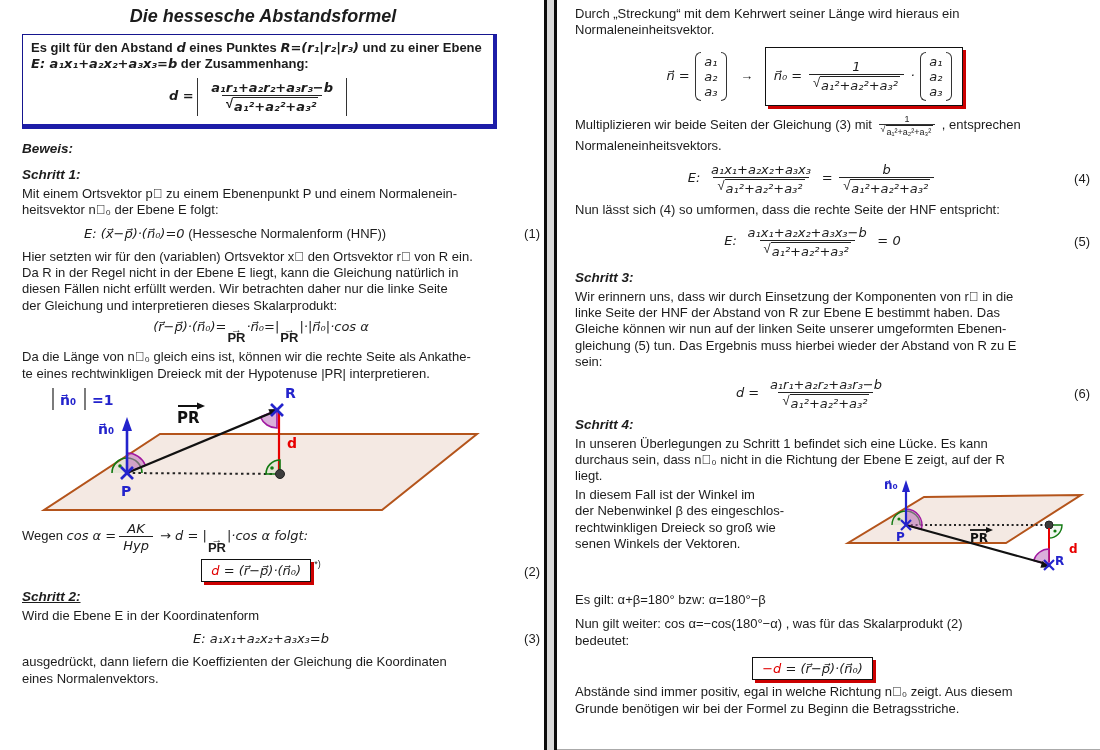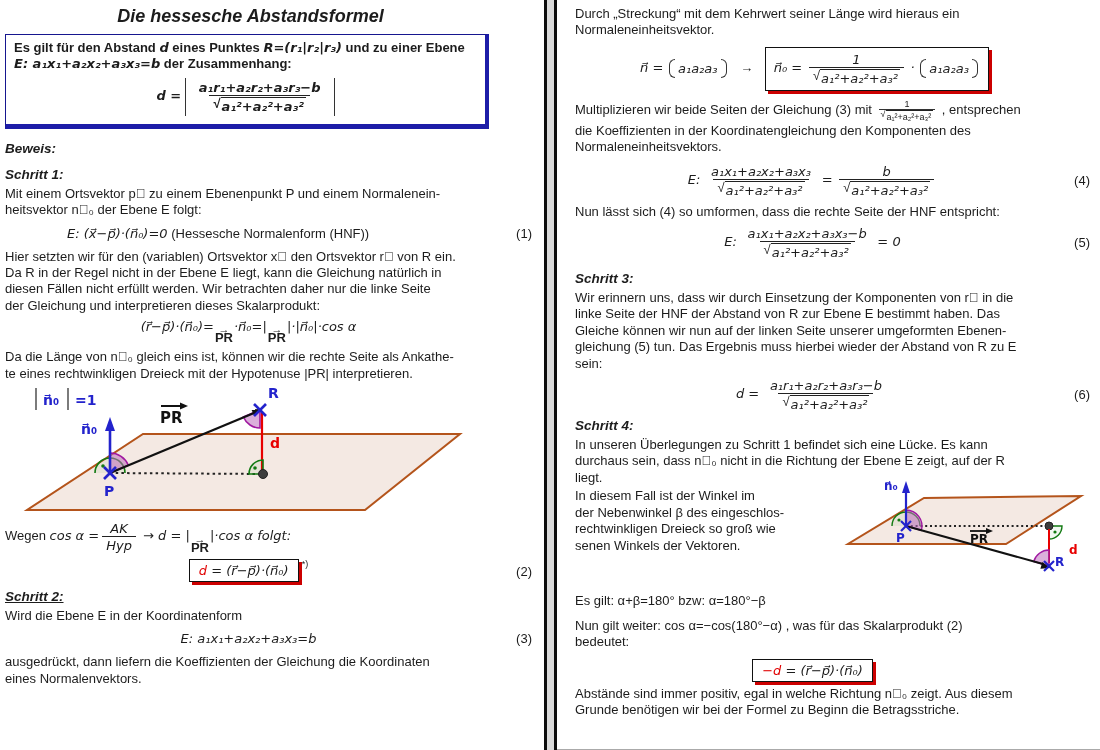--- a/index.html
+++ b/index.html
@@ -1,19 +1,19 @@
 <!DOCTYPE html>
 <html><head>
 <meta charset="utf-8">
 <style>
   html,body{margin:0;padding:0;background:#ffffff;}
   .page{position:relative;width:1100px;height:750px;background:#fff;overflow:hidden;
         font-family:"Liberation Sans",sans-serif;color:#1c1c1c;font-size:13px;}
   .col{position:absolute;top:0;height:750px;}
-  .col-left{left:0;width:540px;padding:2px 4px 0 5px;box-sizing:border-box;}
+  .col-left{left:8px;width:540px;padding:2px 4px 0 14px;box-sizing:border-box;}
   .col-right{left:557px;width:543px;padding:6px 6px 0 18px;box-sizing:border-box;border-bottom:1px solid #aaa;}
   .divider{position:absolute;left:544px;top:0;width:13px;height:750px;box-sizing:border-box;
            border-left:3px solid #0c0c0c;border-right:3px solid #0c0c0c;background:#d9d9d9;}
 
   .title{font-size:18px;font-weight:bold;font-style:italic;text-align:center;margin:4px 40px 7px 0;}
   .h-step{font-weight:bold;font-style:italic;font-size:13.5px;margin:11px 0 4px 0;}
   .ln{line-height:16.4px;}
   p.flow{margin:4px 0;line-height:16.4px;}
 
   .math{font-style:italic;font-family:"DejaVu Sans",sans-serif;}
@@ -50,21 +50,21 @@
            margin:4px 47px 8px 0;padding:5px 8px 8px 8px;font-weight:bold;}
   .redbox{display:inline-block;border:1.8px solid #111;box-shadow:3px 3px 0 0 #cc0000;
           padding:3px 9px;background:#fff;}
   .red{color:#e00000;}
 
   
   .cvec{display:inline-flex;align-items:center;vertical-align:middle;margin:0 2px;}
   .cvec .par{align-self:stretch;width:5px;border:1.5px solid #333;}
   .cvec .par.l{border-right:none;border-radius:9px 0 0 9px;margin-right:2px;}
   .cvec .par.r{border-left:none;border-radius:0 9px 9px 0;margin-left:2px;}
-  .cvec .ents{display:flex;flex-direction:row;align-items:center;line-height:15px;padding:2px 1px;}
+  .cvec .ents{display:flex;flex-direction:column;align-items:center;line-height:15px;padding:2px 1px;}
 
   .fig{margin:2px 0 0 8px;}
   .row2{display:flex;align-items:flex-start;margin-top:2px;}
   .row2 .txt{width:288px;}
   .boxrow{position:relative;text-align:center;margin:6px 44px 4px 0;}
   .ref-sup{font-size:9px;vertical-align:top;margin-left:3px;}
   svg text{font-family:"DejaVu Sans",sans-serif;}
 </style>
 </head>
 <body>
@@ -238,21 +238,20 @@
 
     <div class="ln">
       <span>Multiplizieren wir beide Seiten der Gleichung (3) mit </span><span class="frac small">
           <span class="num">1</span>
           <span class="den"><span class="sqrt">
               <span class="rsign">√</span>
               <span class="rad">a₁²+a₂²+a₃²</span>
             </span></span>
         </span><span> , entsprechen</span>
     </div>
-    <div class="ln">die Koeffizienten in der Koordinatengleichung den Komponenten des</div>
     <div class="ln">Normaleneinheitsvektors.</div>
 
     <div class="eqrow" style="margin-top:8px;">
       <span class="math">E:</span>
       <span class="frac">
           <span class="num math">a₁x₁+a₂x₂+a₃x₃</span>
           <span class="den"><span class="sqrt">
               <span class="rsign">√</span>
               <span class="rad math">a₁²+a₂²+a₃²</span>
             </span></span>

